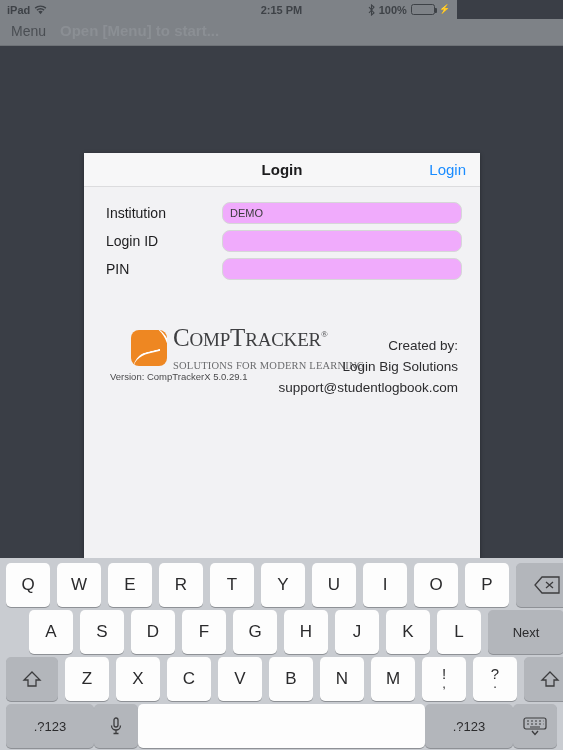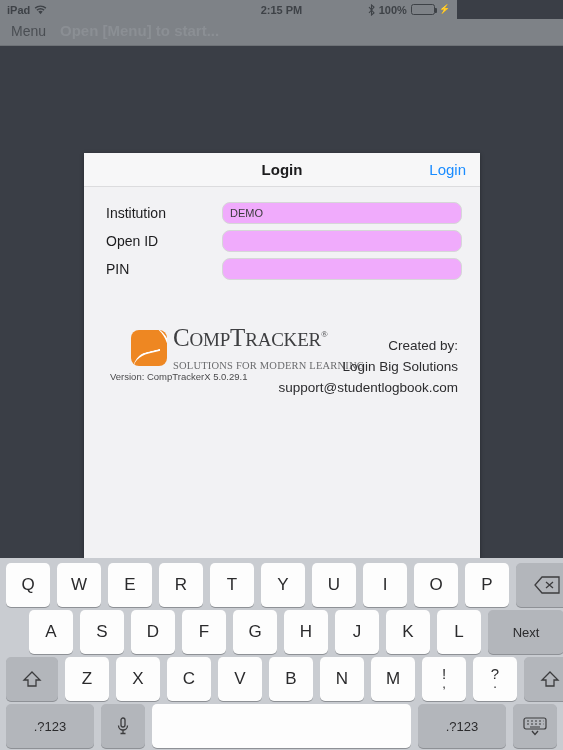--- a/index.html
+++ b/index.html
@@ -175,21 +175,21 @@
   .key-dual .bot { font-size: 13px; }
   .row1 { padding: 0 6px; gap: 7px; }
   .row1 .key { width: 44px; }
   .row1 .key.dark { width: 62px; }
   .row2 { padding: 0 29px 0 29px; gap: 7px; }
   .row2 .key { width: 44px; }
   .row2 .key.dark { width: 76px; margin-left: 0; }
   .row3 { padding: 0 6px; gap: 7px; }
   .row3 .key { width: 44px; }
   .row3 .key.shift { width: 52px; }
-  .row4 { padding: 8px 6px; gap: 7px; }
+  .row4 { padding: 8px 6px; }
   .row4 .key.num { width: 88px; }
   .row4 .key.mic { width: 44px; }
   .row4 .key.space { flex: 1; }
   .row4 .key.hide { width: 44px; }
   svg.glyph { display: block; }
 </style>
 </head>
 <body>
 
 <div id="app">
@@ -234,21 +234,21 @@
     </div>
 
     <div class="form">
 
       <div class="row">
         <div class="row-label">Institution</div>
         <input class="row-input" type="text" value="DEMO" style="">
       </div>
 
       <div class="row">
-        <div class="row-label">Open ID</div>
+        <div class="row-label">Login ID</div>
         <input class="row-input" type="text" value="" style="">
       </div>
 
       <div class="row">
         <div class="row-label">PIN</div>
         <input class="row-input" type="text" value="" style="">
       </div>
 
       <div class="brand">
 

